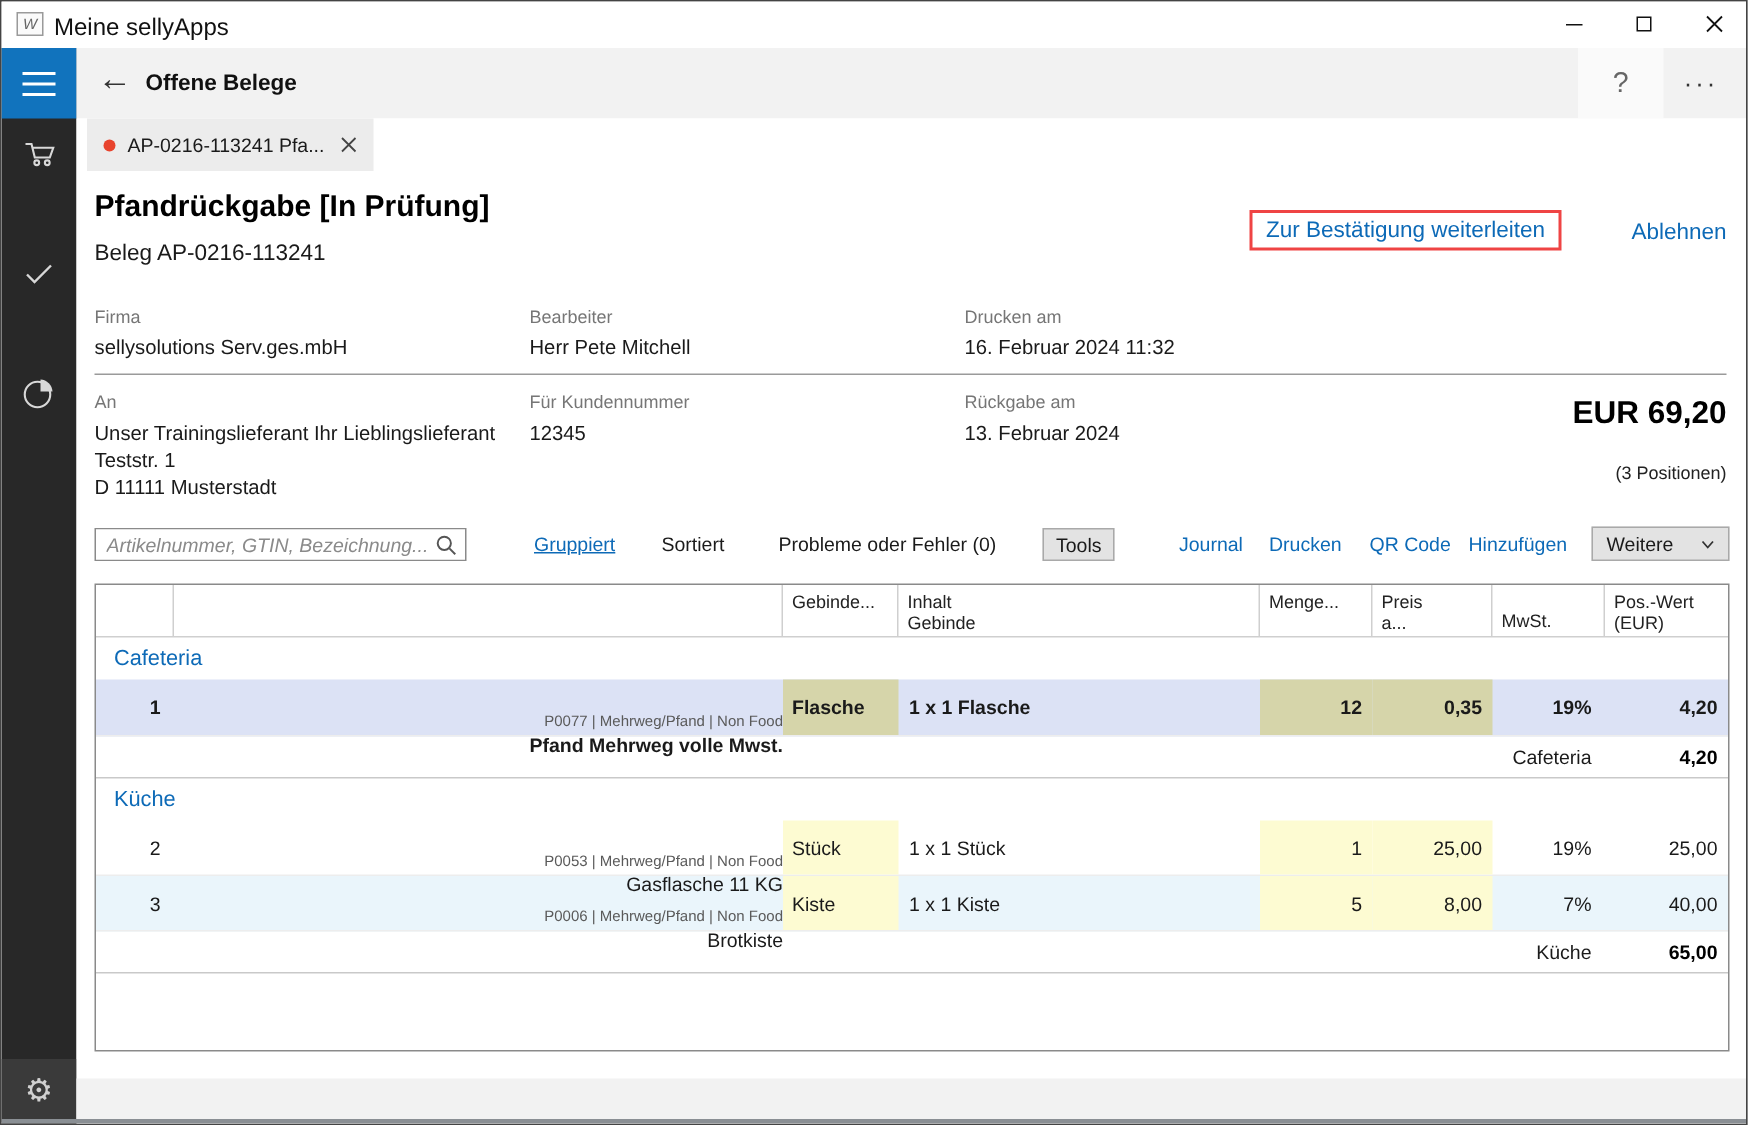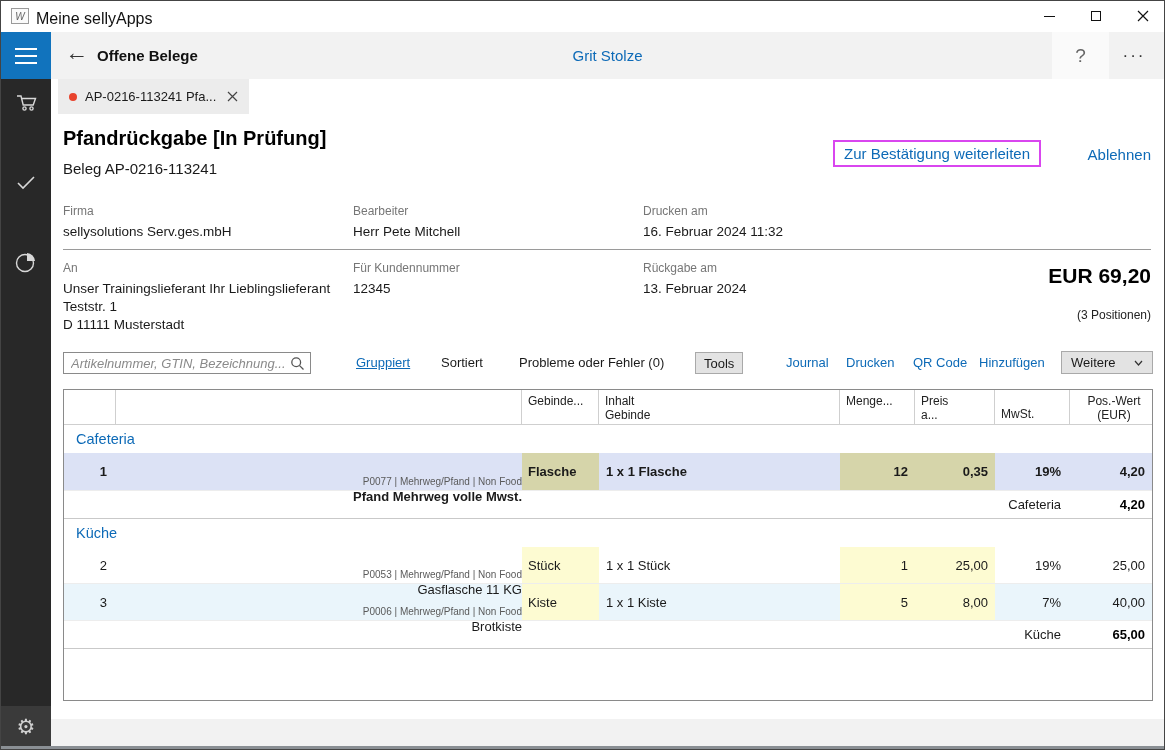--- a/index.html
+++ b/index.html
@@ -40,21 +40,21 @@
   .tabrow { position:absolute; left:50px; top:78px; right:0; height:35px; background:#fff; }
   .tab { position:absolute; left:7px; top:0; height:35px; background:#ececec;
     display:flex; align-items:center; padding:0 11px; gap:8px; }
   .tab-dot { width:8px; height:8px; border-radius:50%; background:#e8432d; }
   .tab-label { font-size:13px; color:#1a1a1a; white-space:nowrap; }
   .tab-close { margin-left:3px; display:flex; align-items:center; }
   
   .content { position:absolute; left:50px; top:113px; right:0; bottom:0; background:#fff; }
   .doc-title { position:absolute; left:12px; top:13px; font-size:20px; font-weight:bold; color:#000; }
   .doc-subtitle { position:absolute; left:12px; top:46px; font-size:15px; color:#1a1a1a; }
-  .action-primary { position:absolute; right:123px; top:26px; border:2px solid #d946ef;
+  .action-primary { position:absolute; right:123px; top:26px; border:2px solid #ef4444;
     padding:3px 9px; font-size:15px; color:#0d6ab7; cursor:pointer; white-space:nowrap; }
   .action-secondary { position:absolute; right:13px; top:32px; font-size:15px; color:#0d6ab7; cursor:pointer; }
   .sep1 { position:absolute; left:12px; right:13px; top:135px; height:1px; background:#9a9a9a; }
   .f-label { font-size:12px; color:#767676; }
   .f-value { font-size:13.5px; color:#1a1a1a; line-height:18px; }
   .fr1-l { position:absolute; top:90px; } .fr1-v { position:absolute; top:109px; }
   .fr2-l { position:absolute; top:147px; } .fr2-v { position:absolute; top:166px; }
   .fc0 { left:12px; } .fc1 { left:302px; } .fc2 { left:592px; }
   .total-amount { position:absolute; right:13px; top:150px; font-size:21px; font-weight:bold; color:#000; }
   .total-pos { position:absolute; right:13px; top:194px; font-size:12px; color:#222; }
@@ -76,21 +76,21 @@
   .btn-weitere { position:absolute; left:1010px; top:237px; width:92px; height:23px; background:#e3e3e3;
     border:1px solid #a9a9a9; font-size:13px; color:#1a1a1a; display:flex; align-items:center;
     justify-content:space-between; padding:0 9px; cursor:pointer; }
   
   .table { position:absolute; left:12px; top:275px; width:1090px; height:312px; border:1px solid #8a8a8a; background:#fff; }
   .thead { display:flex; height:35px; border-bottom:1px solid #cfcfcf; }
   .th { border-right:1px solid #cfcfcf; font-size:12px; color:#222; padding:4px 0 0 6px; line-height:14px; }
   .th:last-child { border-right:none; }
   .th.low { padding-top:17px; }
   .c1 { width:52px; } .c2 { width:406px; } .c3 { width:77px; } .c4 { width:241px; }
-  .c5 { width:75px; } .c6 { width:80px; } .c7 { width:75px; } .c8 { width:84px; flex:1;text-align:center; }
+  .c5 { width:75px; } .c6 { width:80px; } .c7 { width:75px; } .c8 { width:84px; flex:1; }
   .group-header { height:28px; font-size:14.5px; color:#0d6ab7; padding:6px 0 0 12px; }
   .trow { display:flex; border-bottom:1px solid #ededed; }
   .r-data { height:38px; }
   .row-sel { background:#dce2f5; }
   .row-alt { background:#eaf5fb; }
   .cell { display:flex; align-items:center; font-size:13px; color:#1a1a1a; }
   .num { justify-content:flex-end; padding-right:9px; }
   .desccell { flex-direction:column; align-items:flex-end; justify-content:center; padding-left:4px;margin-top:36px; }
   .code { font-size:10px; color:#5a5a5a; line-height:12px; margin-bottom:2px; }
   .pname { font-size:13px; line-height:14px; }
@@ -155,21 +155,20 @@
       </svg>
     </div>
     <div class="gear-area">
       <span>⚙</span>
     </div>
   </div>
 
   <div class="appbar">
     <div class="back-arrow">←</div>
     <div class="appbar-title">Offene Belege</div>
-    <div class="appbar-user">Grit Stolze</div>
     <div class="help-btn">
         <span>?</span>
       </div>
     <div class="more-btn">
         <span>···</span>
       </div>
   </div>
 
   <div class="tabrow">
     <div class="tab">

